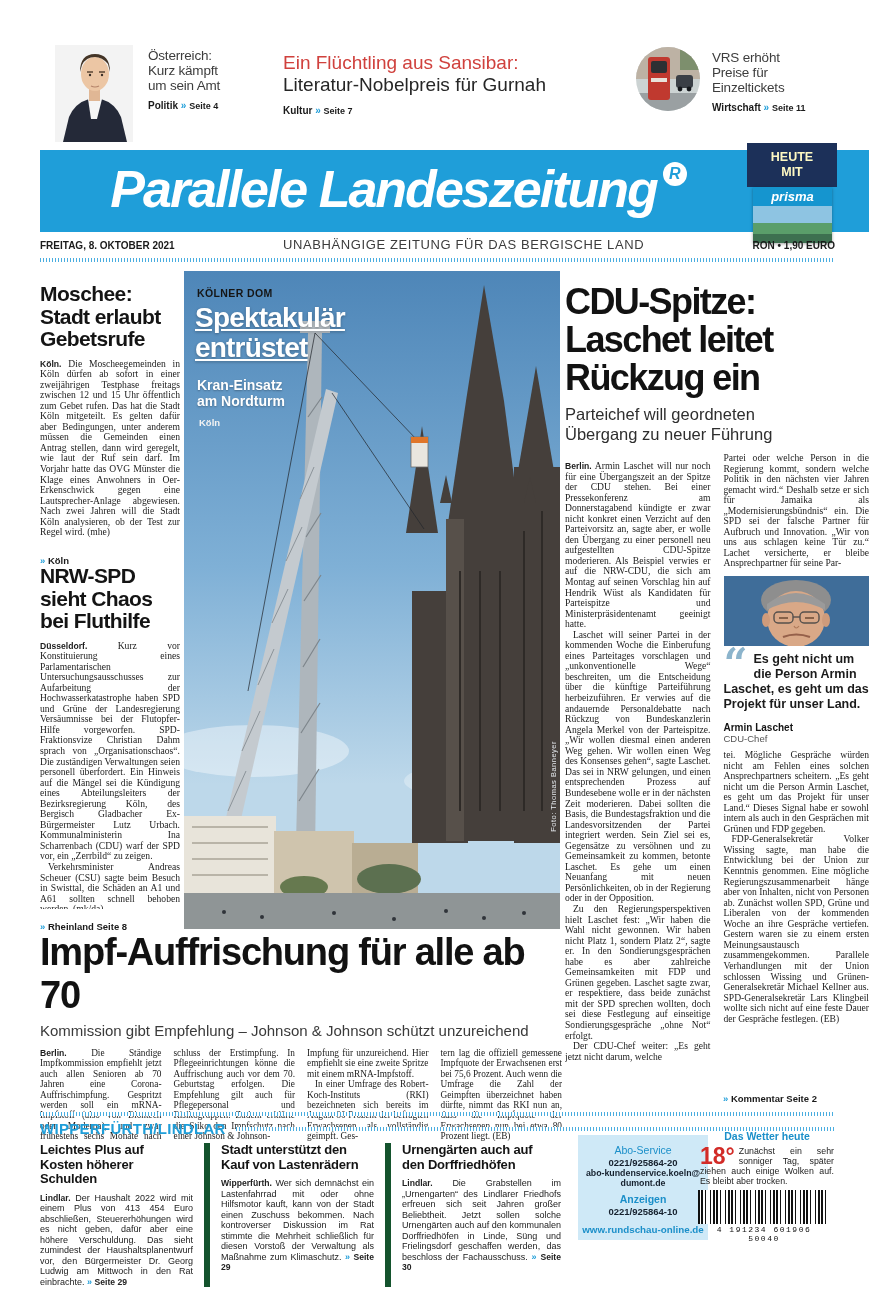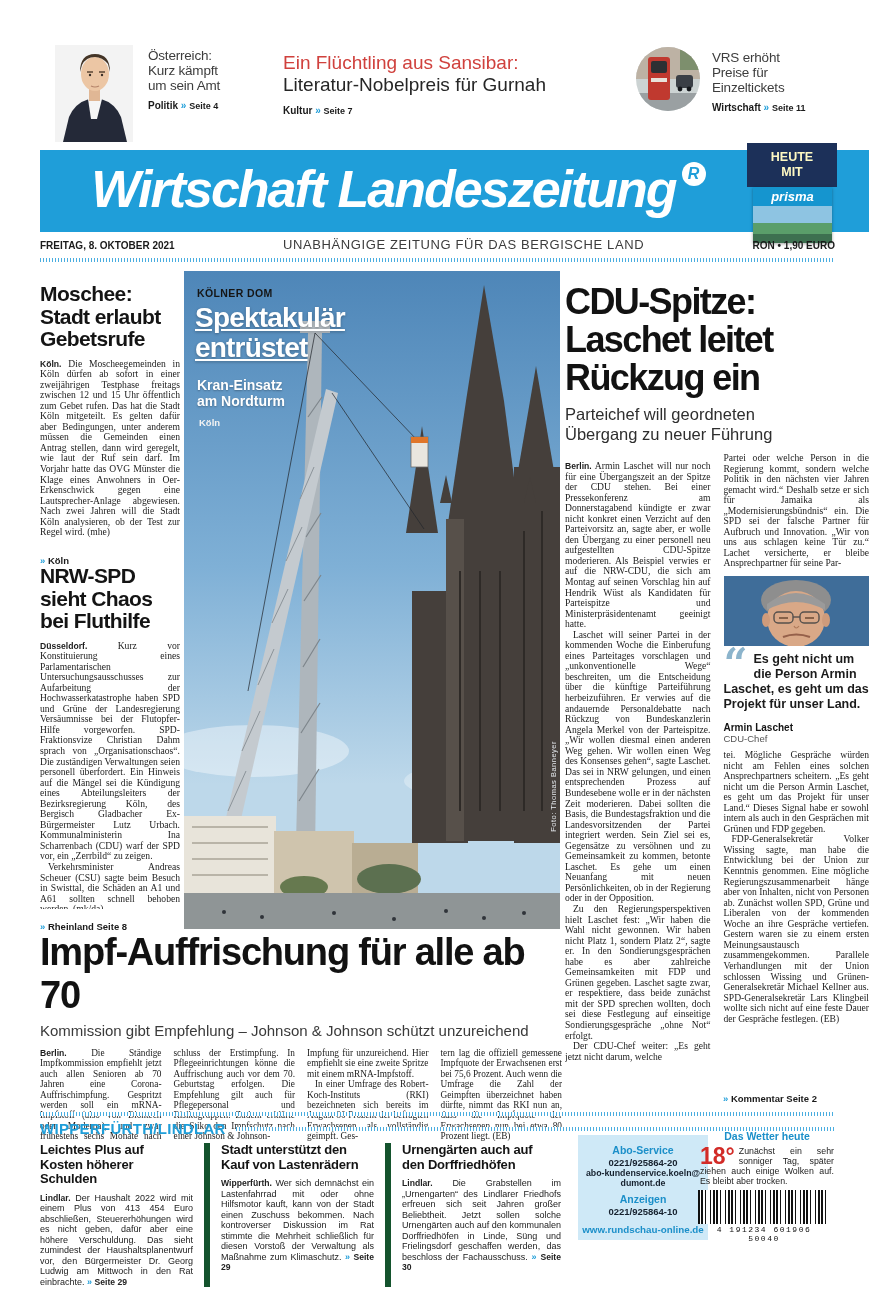--- a/index.html
+++ b/index.html
@@ -102,21 +102,21 @@
   .loc-col { width:170px; padding-right:11px; margin-right:11px; border-right:6px solid #14532d; }
   .loc-col:last-child { border-right:none; }
   .loc-title { font-weight:700; font-size:13px; line-height:14.5px; letter-spacing:-0.2px; color:#141414; }
   .loc-body { margin-top:6px; font-size:9px; line-height:10.5px; text-align:justify; color:#222; hyphens:auto; }
   .loc-body .lead { font-size:8.6px; }
   .loc-link { font-weight:700; font-size:8.6px; }
 
   
   .abo-box { position:absolute; left:578px; top:1135px; width:130px; height:105px; background:#cfe9f7;
              text-align:center; padding-top:9px; }
-  .abo-h { font-weight:700; font-size:10.5px; color:#1b8fc9; }
+  .abo-h { font-weight:400; font-size:10.5px; color:#1b8fc9; }
   .abo-v { font-weight:700; font-size:9.5px; color:#16212e; margin-top:1px; }
   .abo-email { font-weight:700; font-size:8.8px; color:#16212e; line-height:10px; word-break:break-all; padding:0 6px; }
   .abo-h2 { margin-top:5px; font-weight:700; font-size:10.5px; color:#1b8fc9; }
   .abo-web { margin-top:7px; font-weight:700; font-size:9.8px; color:#1b8fc9; }
 
   .weather { position:absolute; left:700px; top:1130px; width:134px; }
   .weather-h { font-weight:700; font-size:10.5px; color:#1b8fc9; text-align:center; }
   .weather-body { margin-top:4px; font-size:8.8px; line-height:10px; color:#222; text-align:justify; }
   .weather-temp { float:left; font-weight:700; font-size:23px; line-height:20px; color:#d22b27; margin-right:4px; }
 
@@ -183,21 +183,21 @@
 Preise für
 Einzeltickets</div>
     <div class="tz-link">
       <b>Wirtschaft</b>
       <span class="chev">»</span>
       <b class="pg">Seite 11</b>
     </div>
   </div>
 
   <div class="masthead">
-    <div class="mast-title"><span>Wirtschaft Landeszeitung</span><span class="reg-circle">R</span></div>
+    <div class="mast-title"><span>Parallele Landeszeitung</span><span class="reg-circle">R</span></div>
   </div>
   <div class="heute-box pre">HEUTE
 MIT</div>
   <div class="prisma-cover">
     <div class="prisma-band">prisma</div>
     <div class="prisma-img"></div>
   </div>
 
   <div class="dateline">
     <span class="dl-date">FREITAG, 8. OKTOBER 2021</span>

